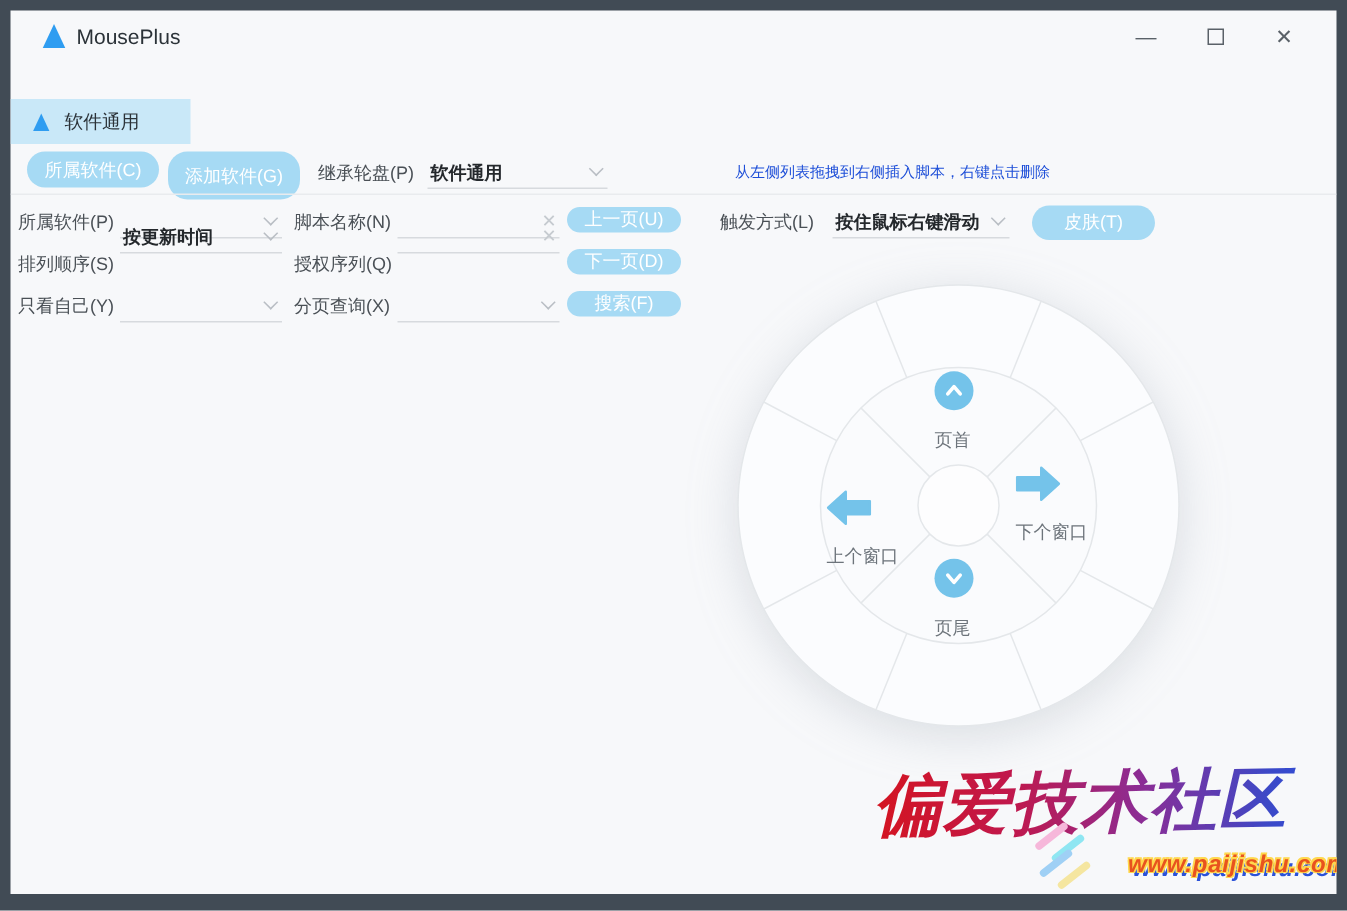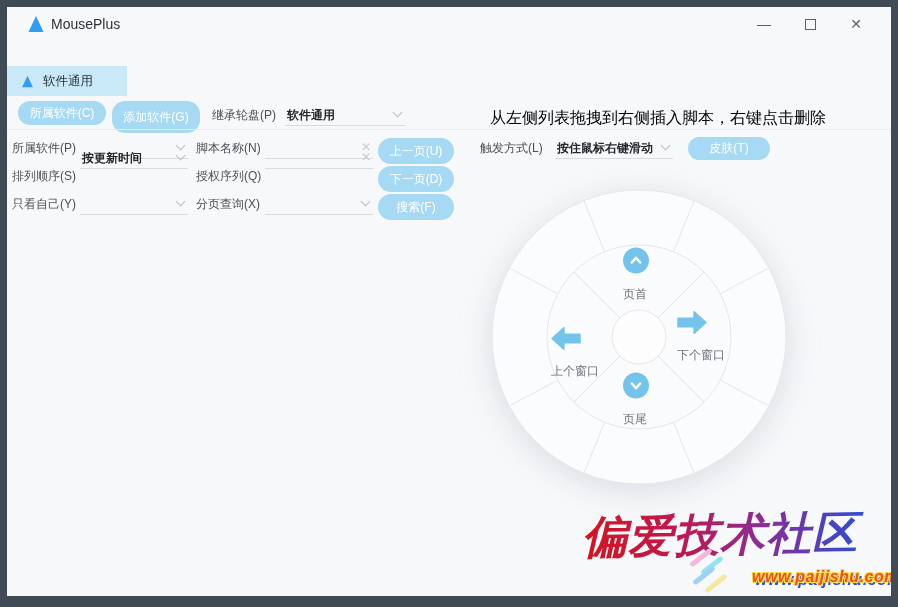--- a/index.html
+++ b/index.html
@@ -36,30 +36,30 @@
   .btn-create { position:absolute; left:11px; top:94px; width:88px; height:24px; }
   .btn-add    { position:absolute; left:105px; top:94px; width:88px; height:32px; }
   .lbl { font-size:12px; color:#4a5056; }
   .inherit-lbl { position:absolute; left:205px; top:100px; }
   .field { position:absolute; height:22px; border-bottom:1px solid #d7dade; }
   .field .fval { position:absolute; left:2px; top:3px; font-size:12px; font-weight:bold; color:#24282c; white-space:nowrap; }
   .chev { position:absolute; right:4px; top:5px; width:7px; height:7px;
           border-right:1.5px solid #b9bec4; border-bottom:1.5px solid #b9bec4; transform:rotate(45deg); }
   .clear-x { position:absolute; right:2px; top:3px; font-size:12px; color:#c6cbd0; font-style:normal; }
   .inherit-field { left:278px; top:97px; width:120px; }
-  .hint { position:absolute; left:483px; top:101px; font-size:16px; color:#000000; }
+  .hint { position:absolute; left:483px; top:101px; font-size:10px; color:#1d4ed8; }
   .divider { position:absolute; left:0; top:122px; width:100%; height:1px; background:#e9ebee; }
   
   .frow-lbl1 { position:absolute; left:5px; width:72px; }
   .frow-f1   { left:73px;  width:108px; }
   .frow-lbl2 { position:absolute; left:189px; width:70px; }
   .frow-f2   { left:258px; width:108px; }
   .r1 { top:133px; } .r2 { top:161px; } .r3 { top:189px; }
   .fr1 { top:130px; } .fr2 { top:140px; } .fr3 { top:186px; }
-  .side-btn { position:absolute; left:371px; width:76px; height:26px; }
+  .side-btn { position:absolute; left:371px; width:76px; height:17px; }
   .b1 { top:131px; } .b2 { top:159px; } .b3 { top:187px; }
   .trigger-lbl { position:absolute; left:473px; top:133px; }
   .trigger-field { left:548px; top:130px; width:118px; }
   .btn-skin { position:absolute; left:681px; top:130px; width:82px; height:23px; }
   
   .thead { position:absolute; left:0; top:214px; width:441px; height:28px;
            border-top:1px solid #e7e9ec; border-bottom:1px solid #e7e9ec;
            display:flex; align-items:center; background:#f9fafc; }
   .th { font-size:12px; color:#2e3338; padding-left:6px; border-right:1px solid #e7e9ec;
         height:18px; line-height:18px; white-space:nowrap; overflow:hidden; }

